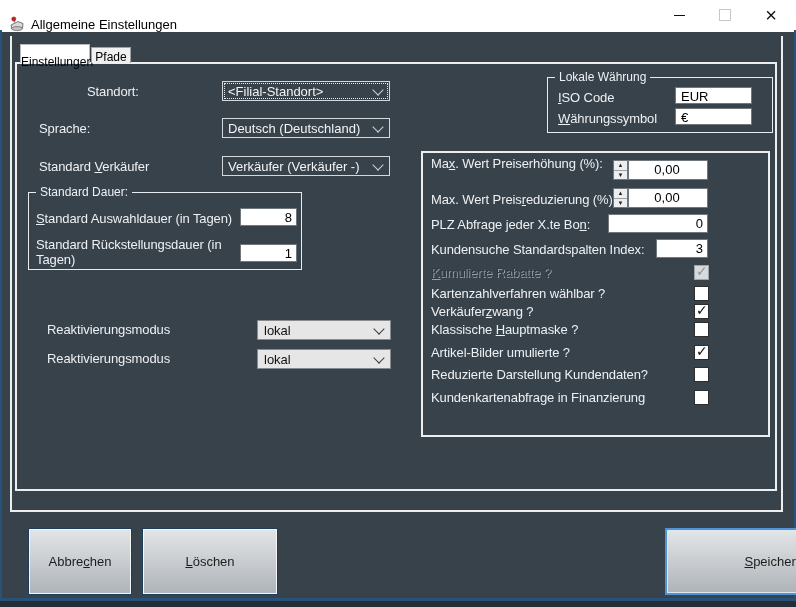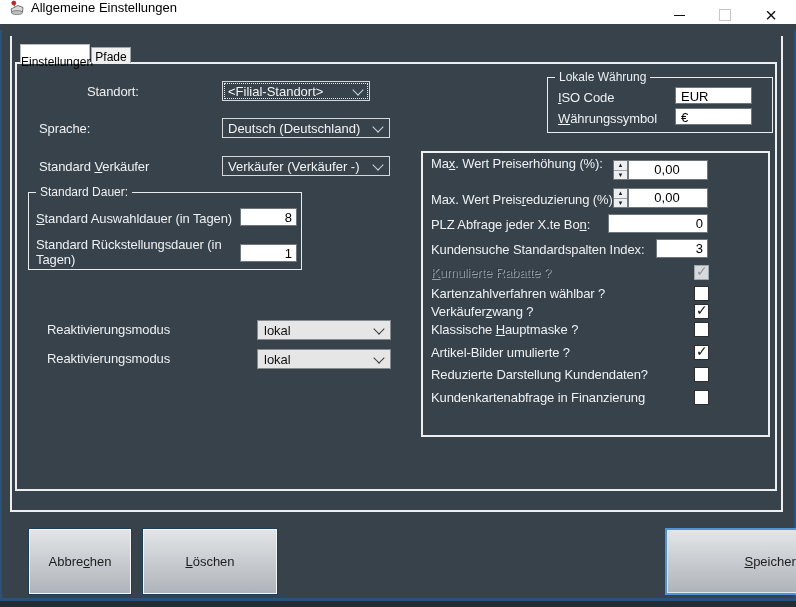--- a/index.html
+++ b/index.html
@@ -1,20 +1,20 @@
 <!DOCTYPE html>
 <html><head>
 <meta charset="utf-8">
 <style>
   html,body{margin:0;padding:0;background:#20262c;}
   .window{position:relative;width:796px;height:607px;background:#37424b;
     font-family:"Liberation Sans","DejaVu Sans",sans-serif;overflow:hidden;}
   
-  .titlebar{position:absolute;left:0;top:0;width:796px;height:24px;background:#ffffff;
-    display:flex;align-items:flex-start;}
+  .titlebar{position:absolute;left:0;top:0;width:796px;height:32px;background:#ffffff;
+    display:flex;align-items:flex-end;}
   .titlebar .appicon{margin-left:9px;width:16px;height:16px;}
   .titlebar .title{margin-left:6px;font-size:13px;color:#000;}
   .wincontrols{position:absolute;right:2px;top:0;height:30px;display:flex;}
   .winbtn{width:46px;height:30px;display:flex;align-items:center;justify-content:center;
     color:#111;font-size:18px;line-height:1;}
   .winbtn .minglyph{width:11px;height:0;border-top:1.5px solid #111;}
   .winbtn .maxglyph{width:10px;height:10px;border:1px solid #c6c6c6;}
   .winbtn .xglyph{font-size:20px;color:#111;}
   
   .border-l{position:absolute;left:0;top:30px;width:2px;height:577px;background:#27537a;}
@@ -106,21 +106,21 @@
   <div class="border-r"></div>
   <div class="border-b"></div>
   <div class="border-sh"></div>
 
   <div class="outer-panel"></div>
   <div class="tab active">Einstellungen</div>
   <div class="tab inactive">Pfade</div>
   <div class="tab-page"></div>
 
   <div class="lbl" style="left:39px;top:84px;margin-left:48px;">Standort:</div>
-  <div class="dd focused" style="left:222px;top:81px;width:148px;">
+  <div class="dd focused" style="left:222px;top:81px;width:168px;">
     <span>&lt;Filial-Standort&gt;</span><span class="chev"></span>
   </div>
 
   <div class="lbl" style="left:39px;top:121px;">Sprache:</div>
   <div class="dd" style="left:222px;top:118px;width:168px;">
     <span>Deutsch (Deutschland)</span><span class="chev"></span>
   </div>
 
   <div class="lbl nowrap" style="left:39px;top:159px;"><span>Standard </span><span class="mn">V</span><span>erkäufer</span></div>
   <div class="dd" style="left:222px;top:156px;width:168px;">

